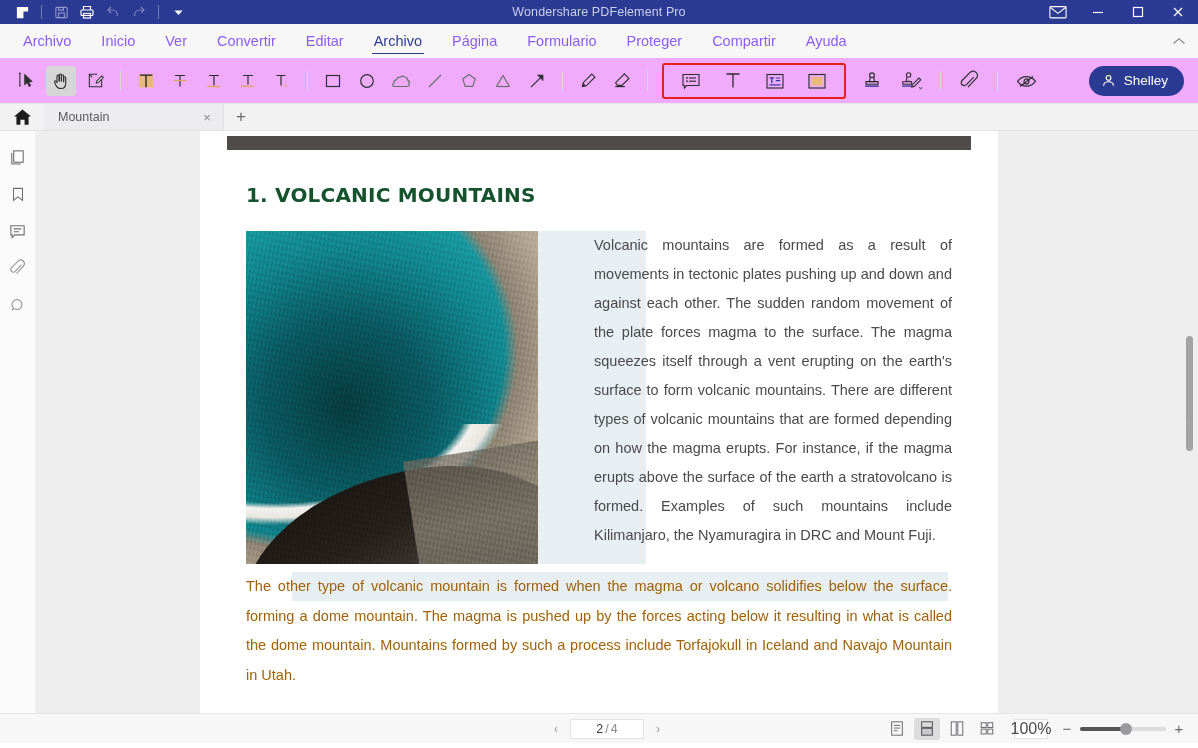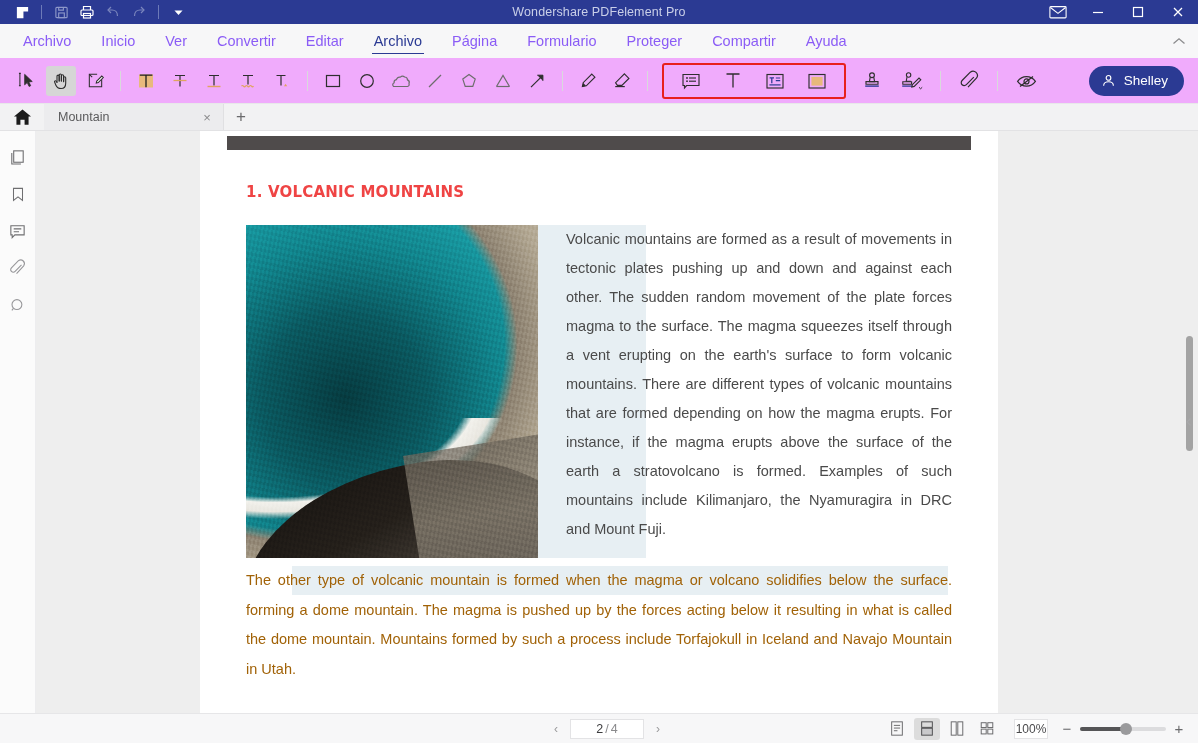--- a/index.html
+++ b/index.html
@@ -132,26 +132,26 @@
     flex: 1; background: #eeeeee; position: relative; overflow: hidden;
   }
   .page {
     position: absolute; left: 164px; top: 0; width: 798px;
     background: #ffffff; min-height: 620px;
   }
   .page-topband { height: 14px; background: #4f4b4b; margin: 5px 27px 0 27px; }
   .doc-h1 {
     margin: 33px 0 0 46px;
     font-family: "DejaVu Sans", sans-serif;
-    font-size: 15px; font-weight: bold; letter-spacing: .2px;
-    color: #ef4444;
+    font-size: 20px; font-weight: bold; letter-spacing: .2px;
+    color: #14532d;
   }
   .doc-cols {
     display: flex; margin: 24px 0 0 0; padding: 0 46px 0 46px;
-    gap: 28px; position: relative;
+    gap: 56px; position: relative;
   }
   .hilite-band {
     position: absolute; left: 46px; top: 0; width: 400px; bottom: 0;
     background: #e7eff3; pointer-events: none;
   }
   .doc-figure {
     width: 292px; height: 333px; flex: none;
     position: relative; overflow: hidden; z-index: 1;
     background: #0c4e55;
   }
@@ -238,21 +238,21 @@
     margin-left: auto; display: flex; align-items: center; gap: 0; padding-right: 10px;
   }
   .vm {
     width: 26px; height: 22px; margin: 0 2px; border-radius: 3px;
     display: flex; align-items: center; justify-content: center;
   }
   .vm.sel { background: #dcdcdc; }
   .zoom-box {
     width: 34px; height: 20px; background: #fff; border: 1px solid #e3e3e5;
     display: flex; align-items: center; justify-content: center;
-    font-size: 12px; color: #4a4a4c; margin: 0 10px 0 12px;
+    font-size: 16px; color: #4a4a4c; margin: 0 10px 0 12px;
   }
   .zsign { width: 18px; text-align: center; color: #6a6a6c; font-size: 15px; }
   .ztrack {
     width: 86px; height: 4px; background: #dcdcde; border-radius: 2px;
     position: relative; margin: 0 4px;
   }
   .zfill { position: absolute; left: 0; top: 0; height: 4px; width: 46px; background: #555557; border-radius: 2px; }
   .zknob {
     position: absolute; left: 40px; top: -4px;
     width: 12px; height: 12px; border-radius: 50%; background: #9a9a9c;

